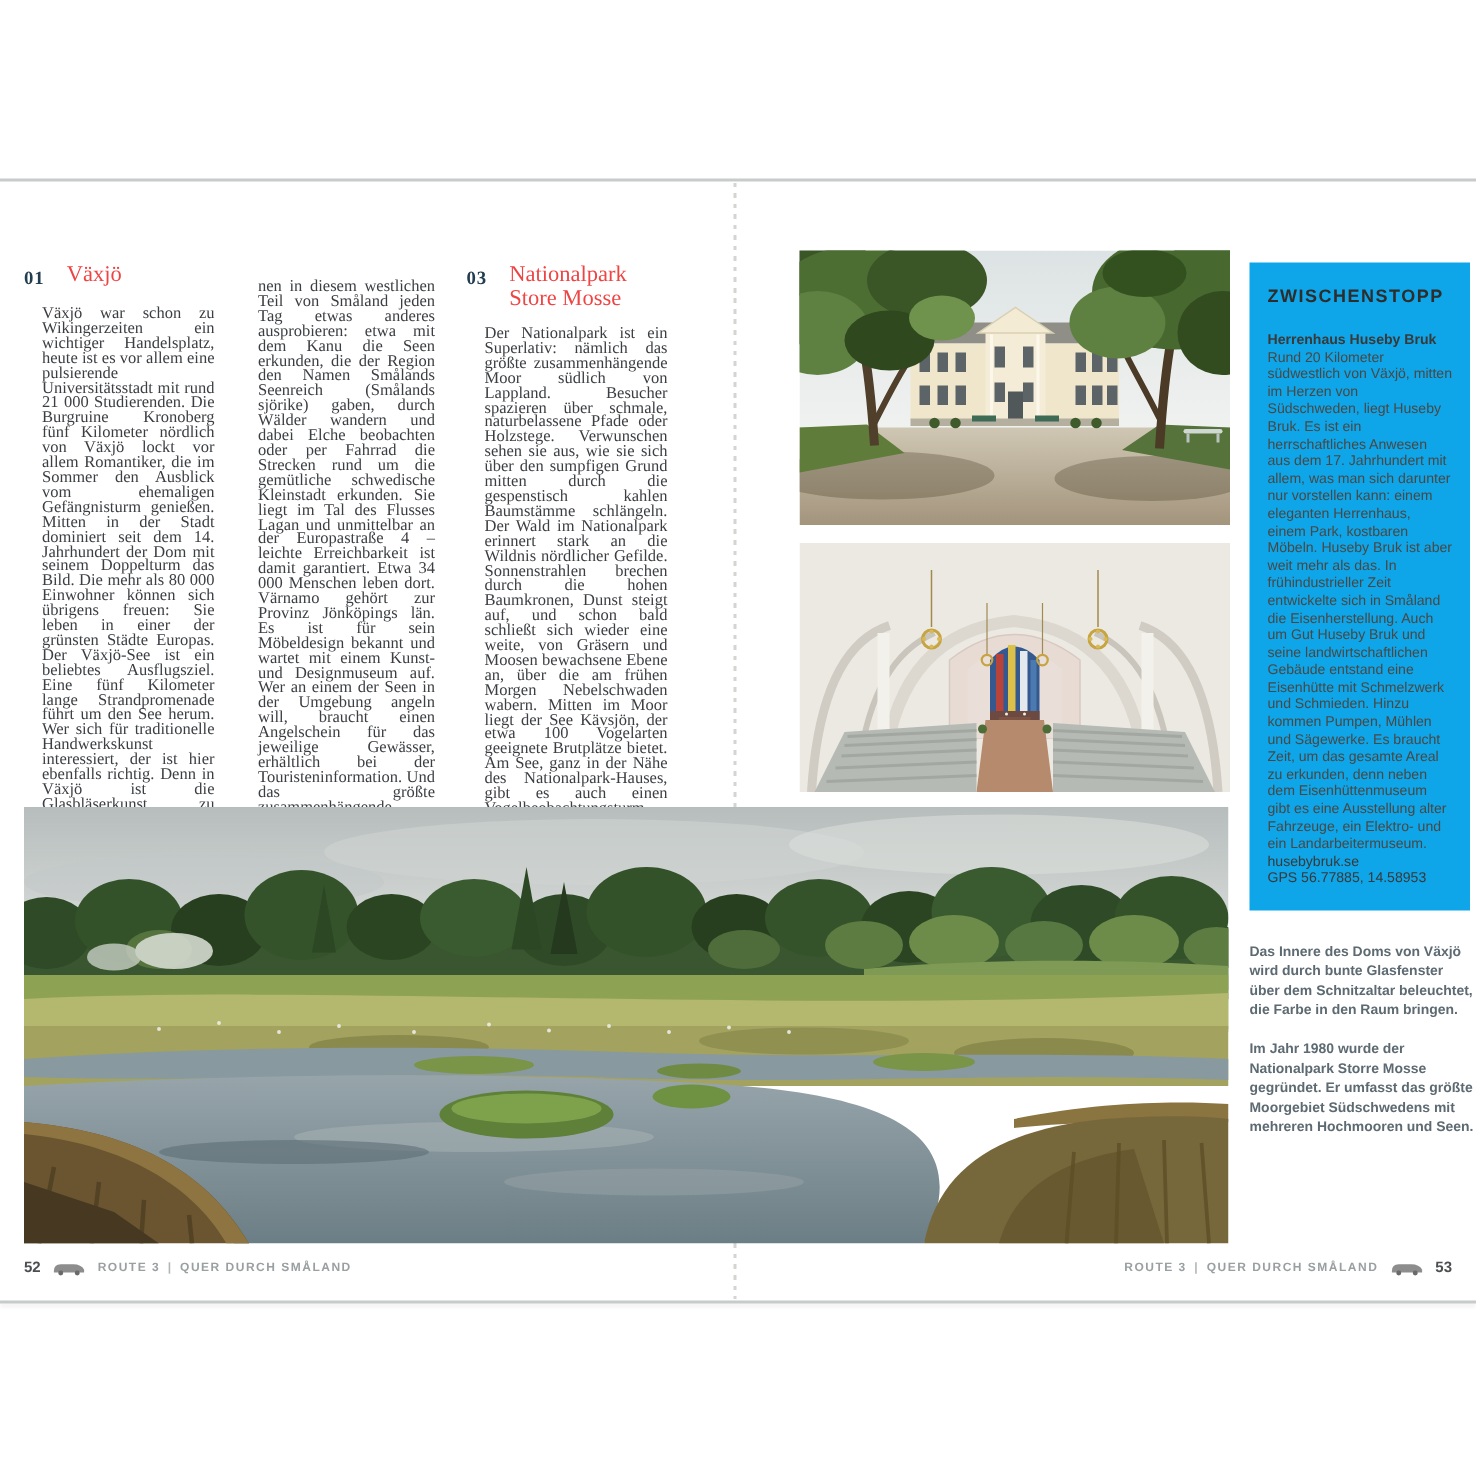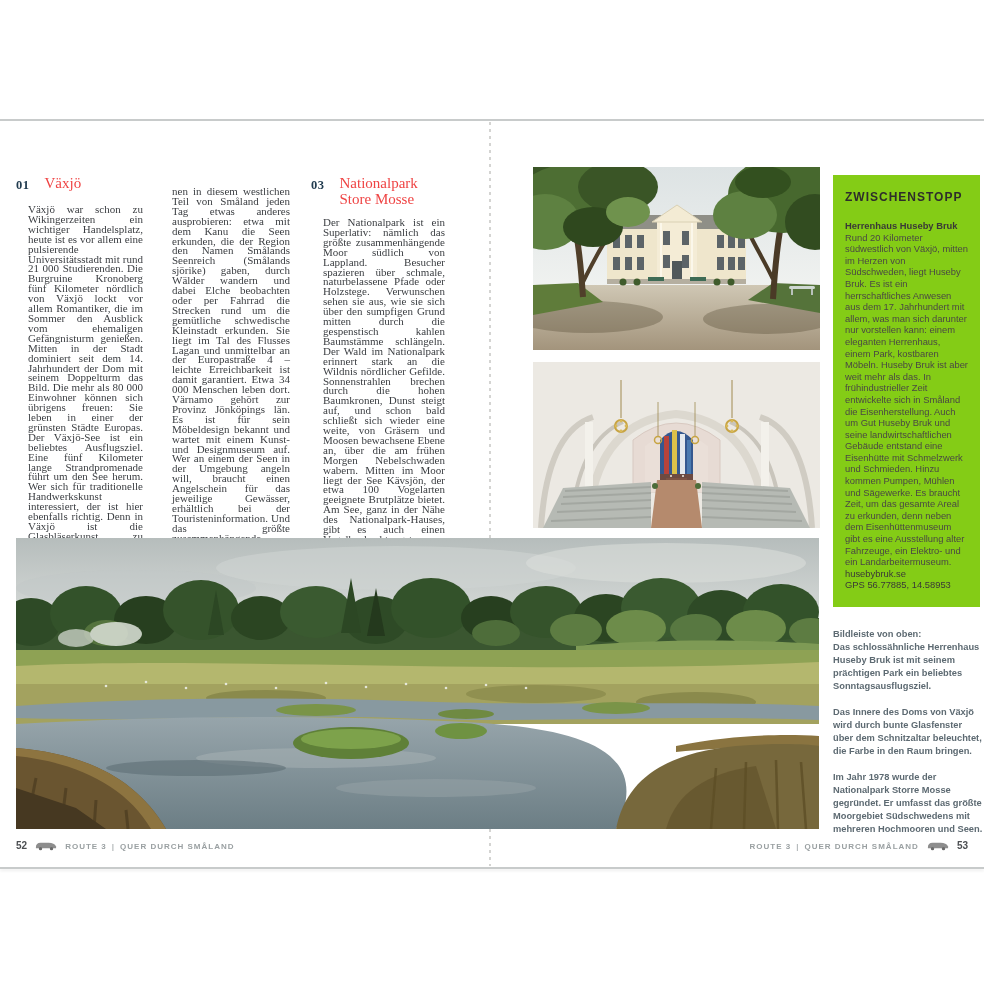--- a/index.html
+++ b/index.html
@@ -24,33 +24,33 @@
         color:#3b3e42;text-align:justify;}
   .col3 .body{margin-top:11px;}
   
   .photo{position:absolute;display:block;}
   .photo svg{display:block;width:100%;height:100%;}
   .photo-manor{left:533px;top:167px;width:287px;height:183px;}
   .photo-church{left:533px;top:362px;width:287px;height:166px;}
   .photo-moor{left:16px;top:538px;width:803px;height:291px;}
   
   .sidebar{position:absolute;left:833px;top:175px;width:147px;box-sizing:border-box;
-           background:#84cc16;padding:15px 12px 16px 12px;}
+           background:#0ea5e9;padding:15px 12px 16px 12px;}
   .sidebar h3{margin:0 0 16px 0;font-size:12px;letter-spacing:1px;color:#2e2d2b;font-weight:bold;}
   .sb-sub{margin:0;font-size:9.4px;line-height:11.6px;font-weight:bold;color:#3a3937;}
   .sb-body{margin:0;font-size:9.4px;line-height:11.6px;color:#4a4844;}
   .sb-bold{margin:0;font-size:9.4px;line-height:11.6px;font-weight:normal;color:#3a3937;}
   
   .captions{position:absolute;left:833px;top:628px;width:151px;}
   .cap-block{font-size:9.3px;line-height:13px;font-weight:bold;color:#5d6a72;margin:0 0 13px 0;}
   .cap-intro{font-weight:bold;color:#5d6a72;}
   
   .footer{position:absolute;left:16px;top:840px;width:952px;display:flex;
           justify-content:space-between;align-items:center;}
-  .foot-group{display:flex;align-items:flex-end;gap:8px;}
+  .foot-group{display:flex;align-items:flex-start;gap:8px;}
   .page-num{font-size:10px;font-weight:bold;color:#4c4f52;}
   .route-label{font-size:8px;letter-spacing:1px;color:#9aa0a2;font-weight:bold;}
   .route-label .sep{margin:0 5px;color:#b0b5b6;}
   .car-icon{width:22px;height:11px;}
 </style>
 </head>
 <body>
 
 <div class="canvas">
 
@@ -293,26 +293,22 @@
 
   <aside class="sidebar">
     <h3>ZWISCHENSTOPP</h3>
     <p class="sb-sub">Herrenhaus Huseby Bruk</p>
     <p class="sb-body">Rund 20 Kilometer südwestlich von Växjö, mitten im Herzen von Südschweden, liegt Huseby Bruk. Es ist ein herrschaftliches Anwesen aus dem 17. Jahrhundert mit allem, was man sich darunter nur vorstellen kann: einem eleganten Herrenhaus, einem Park, kostbaren Möbeln. Huseby Bruk ist aber weit mehr als das. In frühindustrieller Zeit entwickelte sich in Småland die Eisenherstellung. Auch um Gut Huseby Bruk und seine landwirtschaftlichen Gebäude entstand eine Eisenhütte mit Schmelzwerk und Schmieden. Hinzu kommen Pumpen, Mühlen und Sägewerke. Es braucht Zeit, um das gesamte Areal zu erkunden, denn neben dem Eisenhüttenmuseum gibt es eine Ausstellung alter Fahrzeuge, ein Elektro- und ein Landarbeitermuseum.</p>
     <p class="sb-bold">husebybruk.se</p>
     <p class="sb-bold">GPS 56.77885, 14.58953</p>
   </aside>
 
   <div class="captions">
-    <div class="cap-block">
-      <div class="cap-intro">Bildleiste von oben:</div>
-      <div>Das schlossähnliche Herrenhaus Huseby Bruk ist mit seinem prächtigen Park ein beliebtes Sonntagsausflugsziel.</div>
-    </div>
     <div class="cap-block">Das Innere des Doms von Växjö wird durch bunte Glasfenster über dem Schnitzaltar beleuchtet, die Farbe in den Raum bringen.</div>
-    <div class="cap-block">Im Jahr 1978 wurde der Nationalpark Storre Mosse gegründet. Er umfasst das größte Moorgebiet Südschwedens mit mehreren Hochmooren und Seen.</div>
+    <div class="cap-block">Im Jahr 1980 wurde der Nationalpark Storre Mosse gegründet. Er umfasst das größte Moorgebiet Südschwedens mit mehreren Hochmooren und Seen.</div>
   </div>
 
   <div class="footer">
     <div class="foot-group">
       <span class="page-num">52</span>
       <svg class="car-icon" viewBox="0 0 24 12">
         <path d="M1 8 Q1 3 6 3 L15 3 Q21 3 23 7 L23 9 L1 9 Z" fill="#8d8d8d"></path>
         <circle cx="6" cy="9.5" r="1.8" fill="#6a6a6a"></circle>
           <circle cx="18" cy="9.5" r="1.8" fill="#6a6a6a"></circle>
       </svg>

